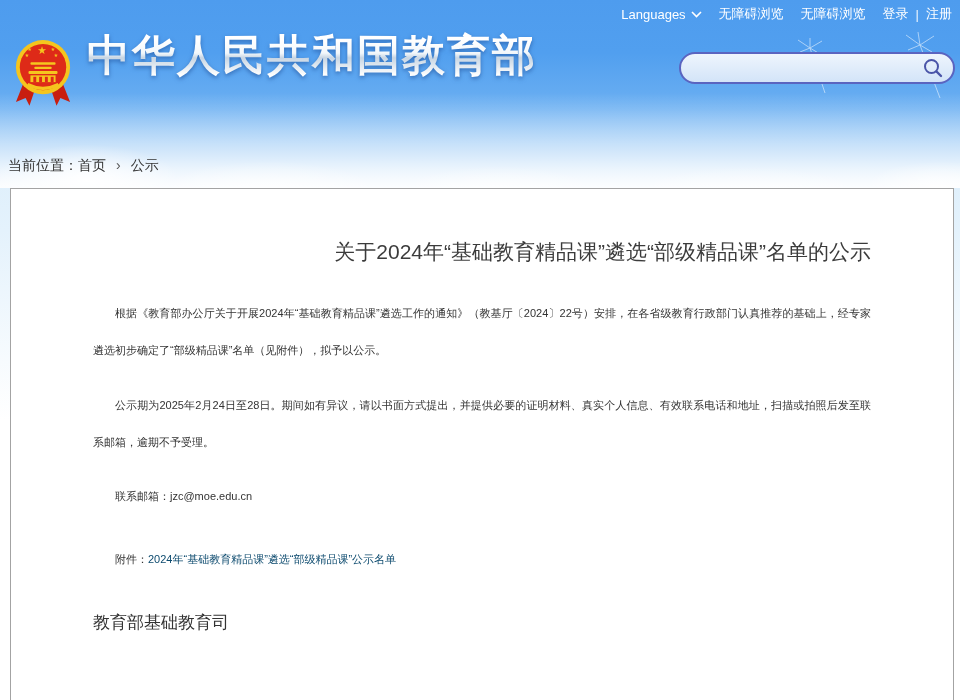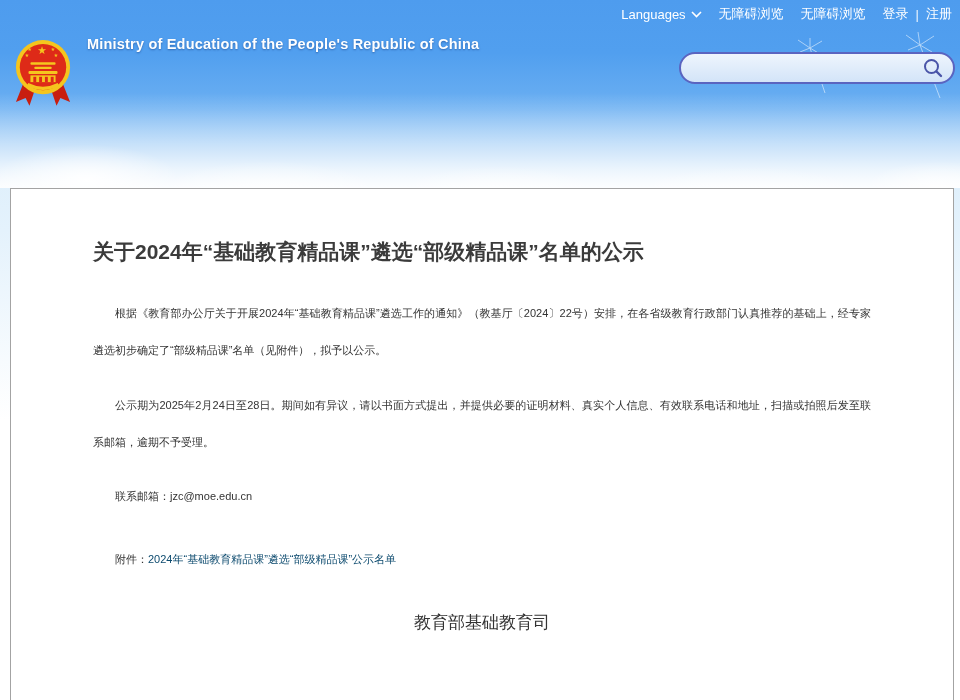--- a/index.html
+++ b/index.html
@@ -46,28 +46,28 @@
   .search-icon { margin-right:9px; cursor:pointer; display:flex; }
 
   .breadcrumb { position:absolute; left:8px; bottom:13px; font-size:14px; color:#333; }
   .breadcrumb .crumb-link { cursor:pointer; }
   .breadcrumb .crumb-sep { padding:0 10px; color:#555; }
 
   
   .card { position:absolute; left:10px; top:188px; width:944px; height:512px;
     background:#fff; border:1px solid #a3a3a3; border-bottom:none; }
   .card-inner { padding:48px 82px 0 82px; }
-  .article-title { font-size:21px; line-height:30px; font-weight:700; color:#3b3b3b;
-    text-align:left; margin-bottom:28px; }
+  .article-title { font-size:21px; line-height:30px; font-weight:400; color:#3b3b3b;
+    text-align:right; margin-bottom:28px; }
   .body-par { font-size:11px; line-height:37px; color:#333; text-indent:2em; text-align:justify; }
   .par-1 { margin-bottom:18px; }
   .contact-line { margin-top:17px; }
   .attachment-line { margin-top:26px; }
   .attachment-link { color:#0c4a6e; text-decoration:none; cursor:pointer; }
-  .signoff { margin-top:26px; font-size:17px; line-height:37px; color:#333; text-align:center; }
+  .signoff { margin-top:26px; font-size:17px; line-height:37px; color:#333; text-align:left; }
 </style>
 </head>
 <body>
 
 <div class="page">
 
   <div class="site-header">
     <div class="clouds"></div>
 
     <svg class="wisp" style="left:780px;top:38px" width="90" height="60" viewBox="0 0 90 60">
@@ -116,34 +116,37 @@
         <rect x="15" y="40" width="30" height="3" rx="1" fill="#f5c51e"></rect>
         <rect x="17" y="44.5" width="26" height="7" fill="#f5c51e"></rect>
         <rect x="20" y="46" width="3" height="5.5" fill="#de2a18"></rect>
         <rect x="26" y="46" width="3" height="5.5" fill="#de2a18"></rect>
         <rect x="32" y="46" width="3" height="5.5" fill="#de2a18"></rect>
         <rect x="38" y="46" width="3" height="5.5" fill="#de2a18"></rect>
 
         <path d="M14 54 Q30 62 46 54" fill="none" stroke="#f5c51e" stroke-width="3.5"></path>
       </svg>
       <div class="brand-titles">
-        <div class="title-en">Ministry of Education of the People's Republic of China</div>
+        <div class="title-cn">中华人民共和国教育部</div>
       </div>
     </div>
 
     <div class="search-box">
       <input class="search-input" type="text" placeholder="" style="">
       <span class="search-icon">
         <svg width="22" height="22" viewBox="0 0 22 22">
           <circle cx="9.5" cy="9.5" r="6.5" fill="none" stroke="#4a55a8" stroke-width="2"></circle>
           <line x1="14.5" y1="14.5" x2="19" y2="19" stroke="#4a55a8" stroke-width="2.4" stroke-linecap="round"></line>
         </svg>
       </span>
     </div>
 
+    <div class="breadcrumb">
+      <span>当前位置：</span><span class="crumb-link">首页</span><span class="crumb-sep">›</span><span>公示</span>
+    </div>
   </div>
 
   <div class="card">
     <div class="card-inner">
 
       <h1 class="article-title">关于2024年“基础教育精品课”遴选“部级精品课”名单的公示</h1>
 
       <p class="body-par par-1">根据《教育部办公厅关于开展2024年“基础教育精品课”遴选工作的通知》（教基厅〔2024〕22号）安排，在各省级教育行政部门认真推荐的基础上，经专家遴选初步确定了“部级精品课”名单（见附件），拟予以公示。</p>
 
       <p class="body-par">公示期为2025年2月24日至28日。期间如有异议，请以书面方式提出，并提供必要的证明材料、真实个人信息、有效联系电话和地址，扫描或拍照后发至联系邮箱，逾期不予受理。</p>

